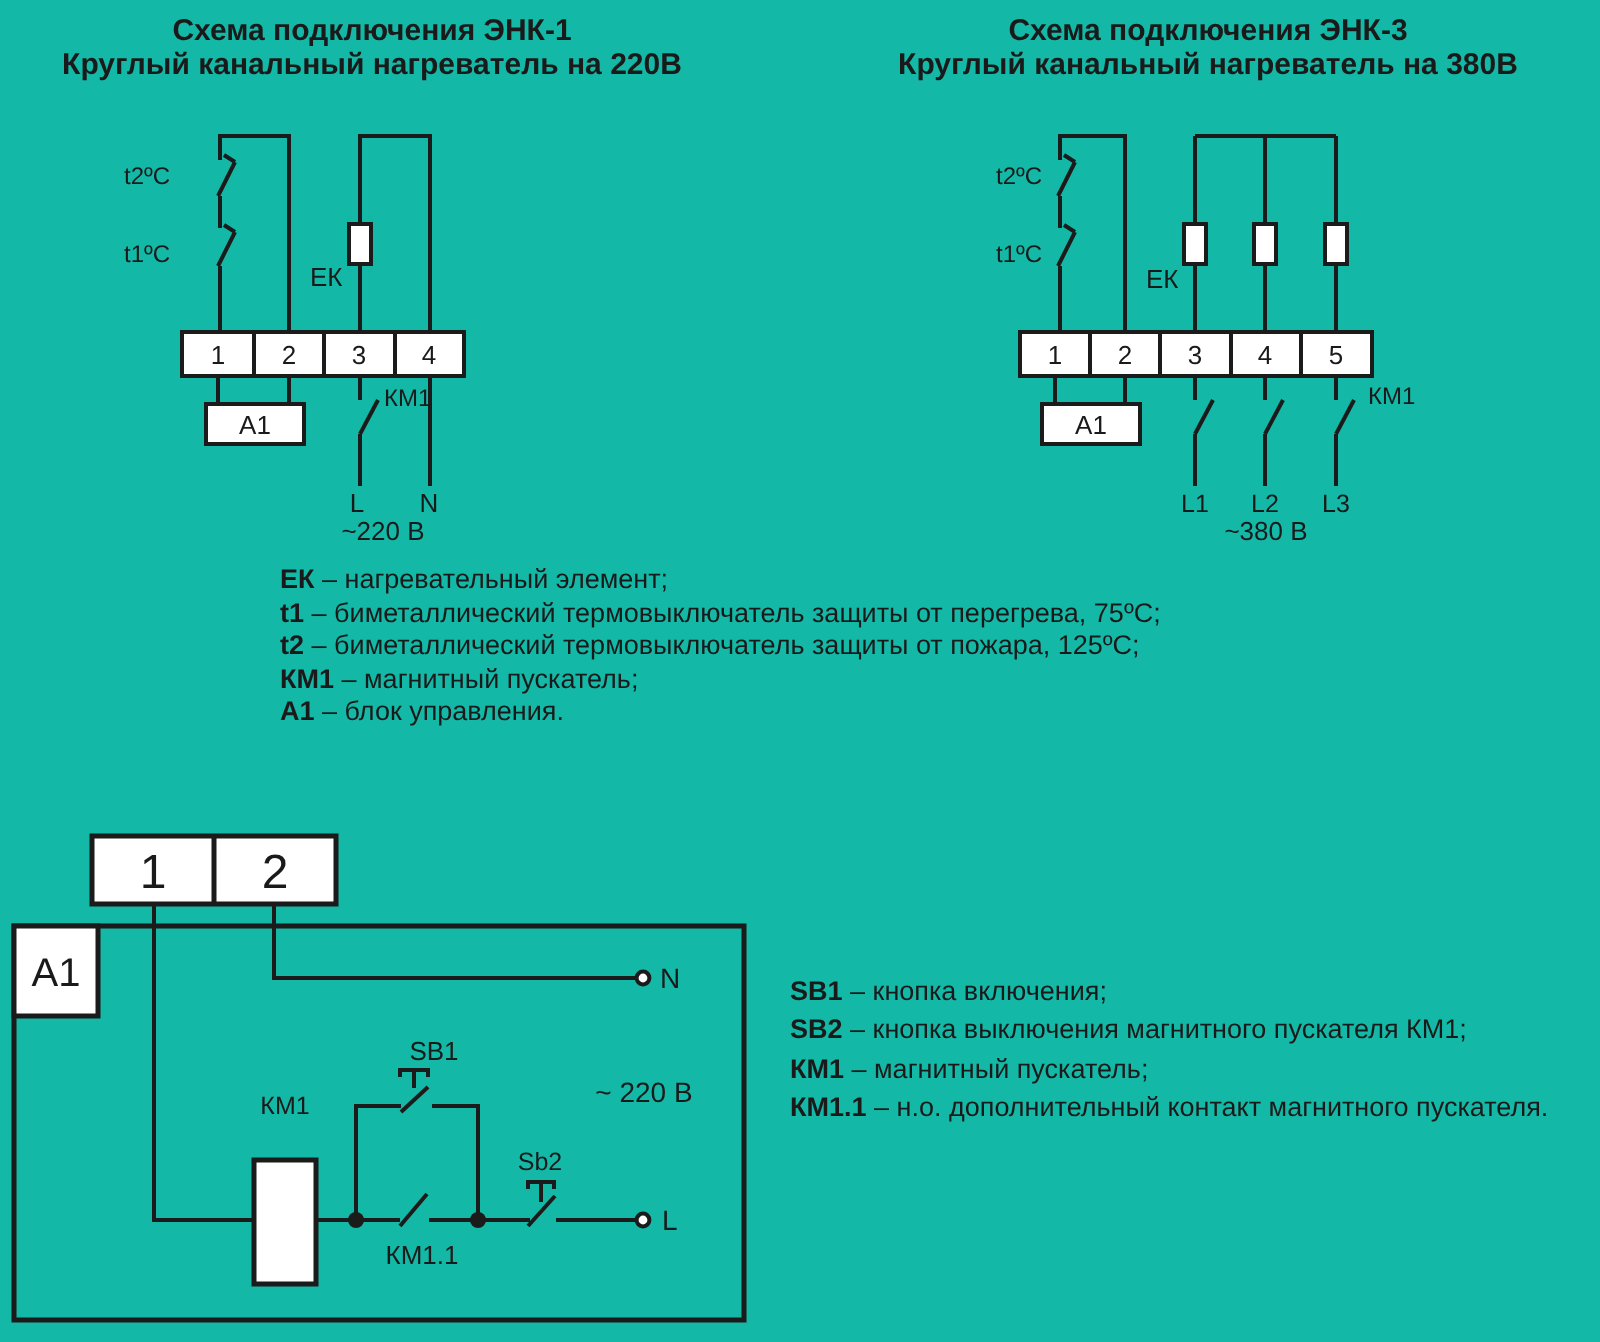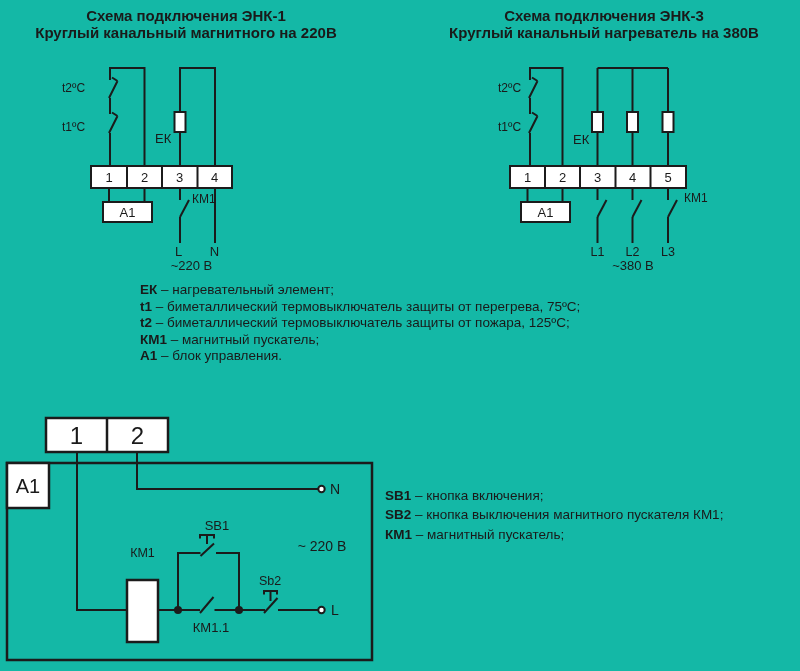--- a/index.html
+++ b/index.html
@@ -10,33 +10,33 @@
   .title{
     position:absolute;text-align:center;font-weight:bold;font-size:15px;
     line-height:17px;color:#1a1a1a;
   }
   .section-title{
     position:absolute;font-weight:bold;font-size:16px;color:#1a1a1a;
   }
   .legend{position:absolute;font-size:13.5px;color:#1a1a1a;}
   .legend .legend-line{white-space:nowrap;}
   .legend-main .legend-line{line-height:16.5px;}
-  .legend-control .legend-line{line-height:19.4px;}
+  .legend-control .legend-line{line-height:19.4px;margin-left:10px;}
   .legend b{font-weight:bold;}
   svg{position:absolute;left:0;top:0;}
   svg text{fill:#1a1a1a;font-family:"Liberation Sans",sans-serif;}
 </style>
 </head>
 <body>
 
 <div class="canvas">
 
   <div class="title" style="left:0px;top:7px;width:372px;">
     <div>Схема подключения ЭНК-1</div>
-    <div>Круглый канальный магнитного на 220В</div>
+    <div>Круглый канальный нагреватель на 220В</div>
   </div>
   <div class="title" style="left:420px;top:7px;width:368px;">
     <div>Схема подключения ЭНК-3</div>
     <div>Круглый канальный нагреватель на 380В</div>
   </div>
 
   <svg width="800" height="671" viewBox="0 0 800 671">
     <g stroke="#1b1b1b" stroke-width="2" fill="none">
 
       <g>
@@ -176,15 +176,16 @@
     <div class="legend-line"><b>t2</b> <span>– биметаллический термовыключатель защиты от пожара, 125ºС;</span></div>
     <div class="legend-line"><b>КМ1</b> <span>– магнитный пускатель;</span></div>
     <div class="legend-line"><b>А1</b> <span>– блок управления.</span></div>
   </div>
 
 
   <div class="legend legend-control" style="left:385px;top:486px;">
     <div class="legend-line"><b>SB1</b> <span>– кнопка включения;</span></div>
     <div class="legend-line"><b>SB2</b> <span>– кнопка выключения магнитного пускателя КМ1;</span></div>
     <div class="legend-line"><b>КМ1</b> <span>– магнитный пускатель;</span></div>
+    <div class="legend-line"><b>КМ1.1</b> <span>– н.о. дополнительный контакт магнитного пускателя.</span></div>
   </div>
 
 </div>
 
 </body></html>

